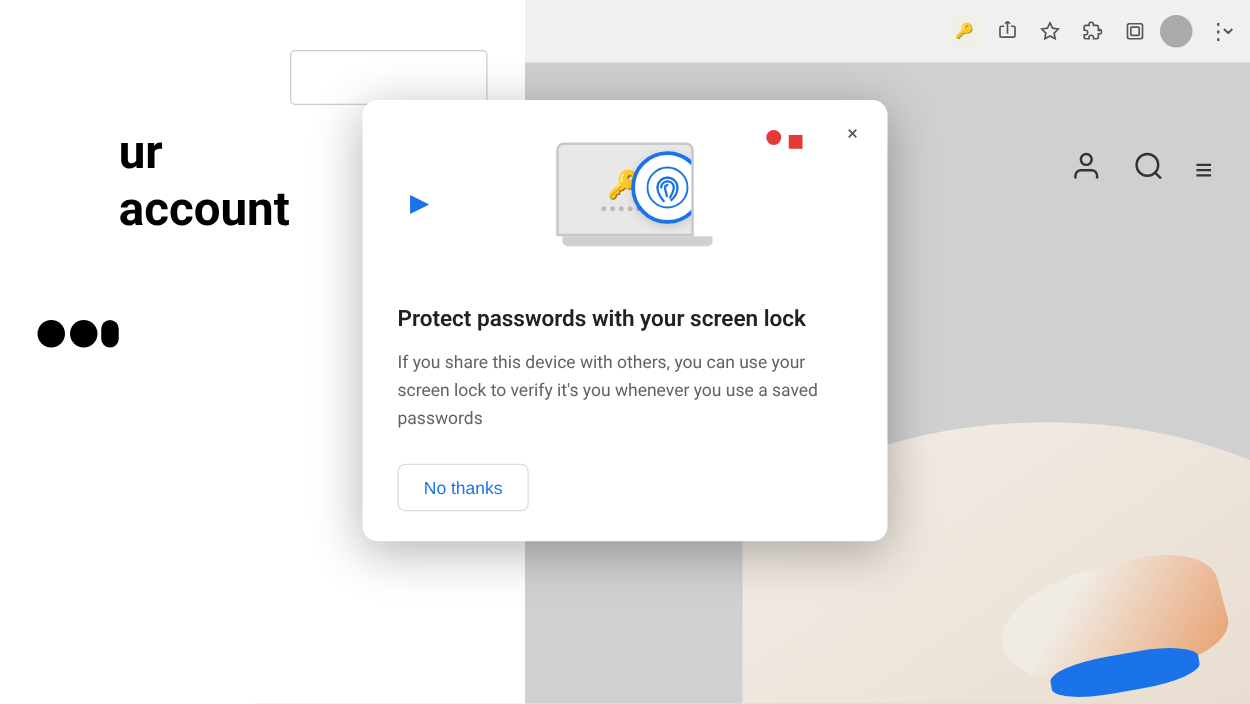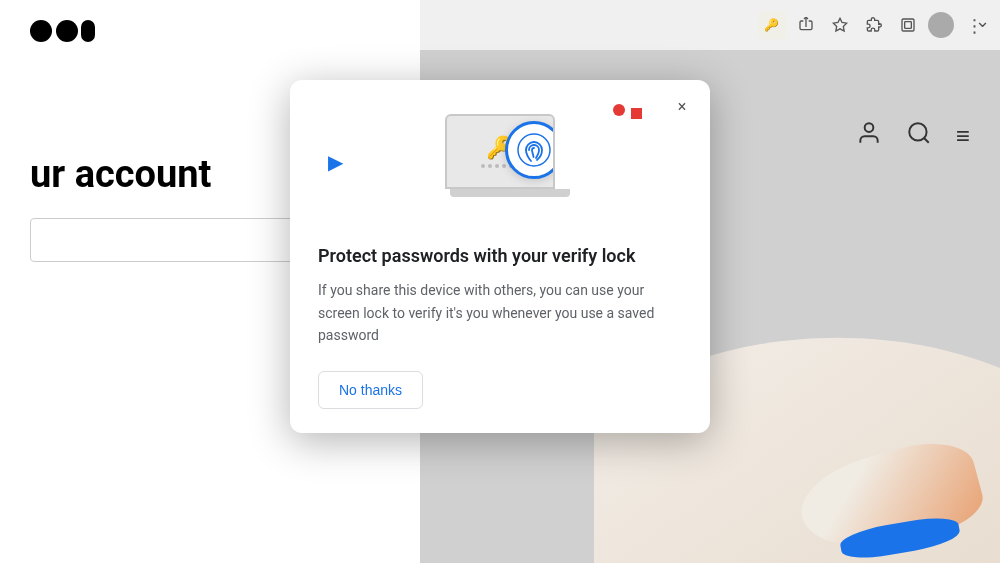--- a/index.html
+++ b/index.html
@@ -18,21 +18,21 @@
       position: absolute;
       inset: 0;
       display: flex;
     }
 
     .page-left {
       width: 420px;
       height: 100%;
       background: #fff;
       display: flex;
-      flex-direction: column;
+      flex-direction: row;
       padding: 20px 30px;
       overflow: hidden;
     }
 
     .medium-logo {
       display: flex;
       align-items: center;
       gap: 0;
       margin-bottom: 30px;
     }
@@ -463,21 +463,21 @@
           </div>
         </div>
         <div class="laptop-base"></div>
 
         <div class="red-dot" style="position:absolute;top:-10px;right:-50px;"></div>
       </div>
     </div>
 
     <div style="position:absolute;top:28px;right:68px;width:11px;height:11px;background:#e53935;border-radius:50;"></div>
 
-    <div class="dialog-title">Protect passwords with your verify lock</div>
-
-    <div class="dialog-body">If you share this device with others, you can use your screen lock to verify it's you whenever you use a saved password</div>
+    <div class="dialog-title">Protect passwords with your screen lock</div>
+
+    <div class="dialog-body">If you share this device with others, you can use your screen lock to verify it's you whenever you use a saved passwords</div>
 
     <div class="dialog-actions">
       <button class="btn-no-thanks">No thanks</button>
     </div>
   </div>
 </div>
 
 </body></html>

